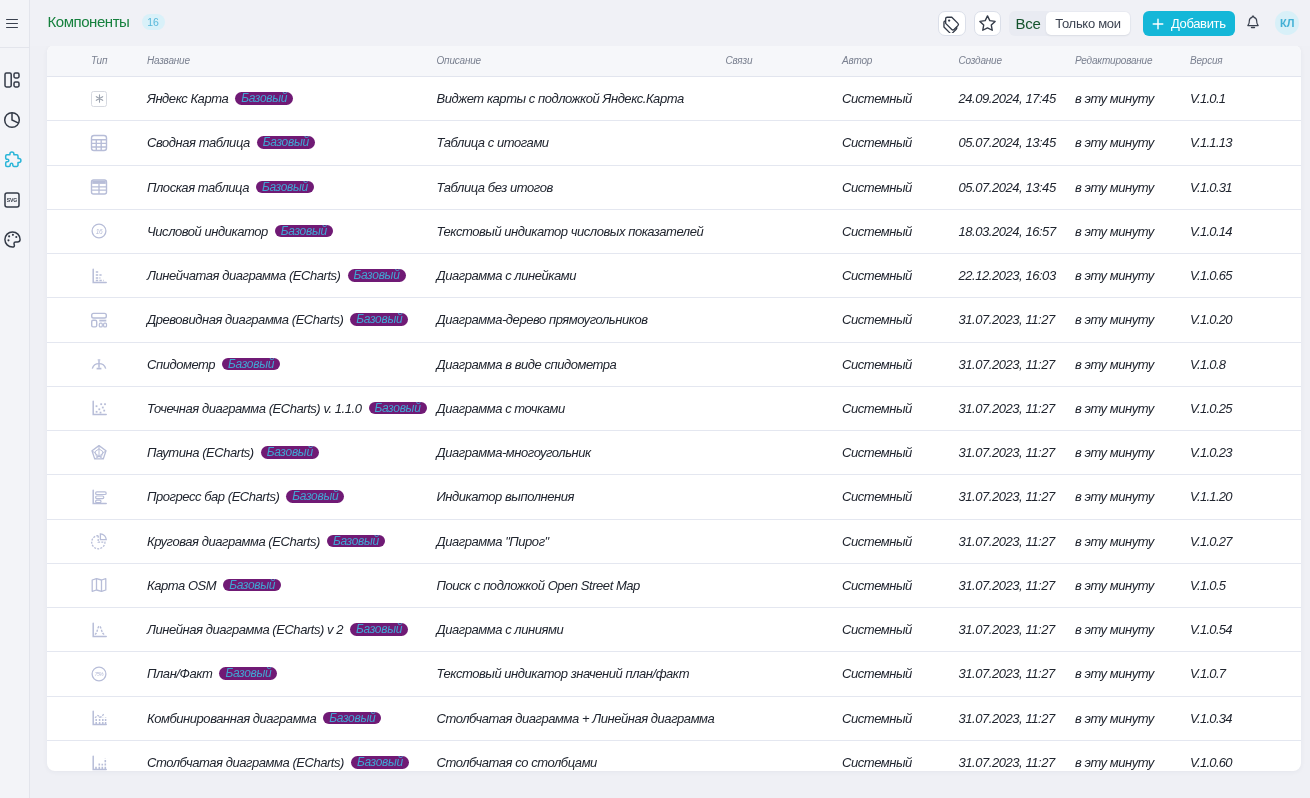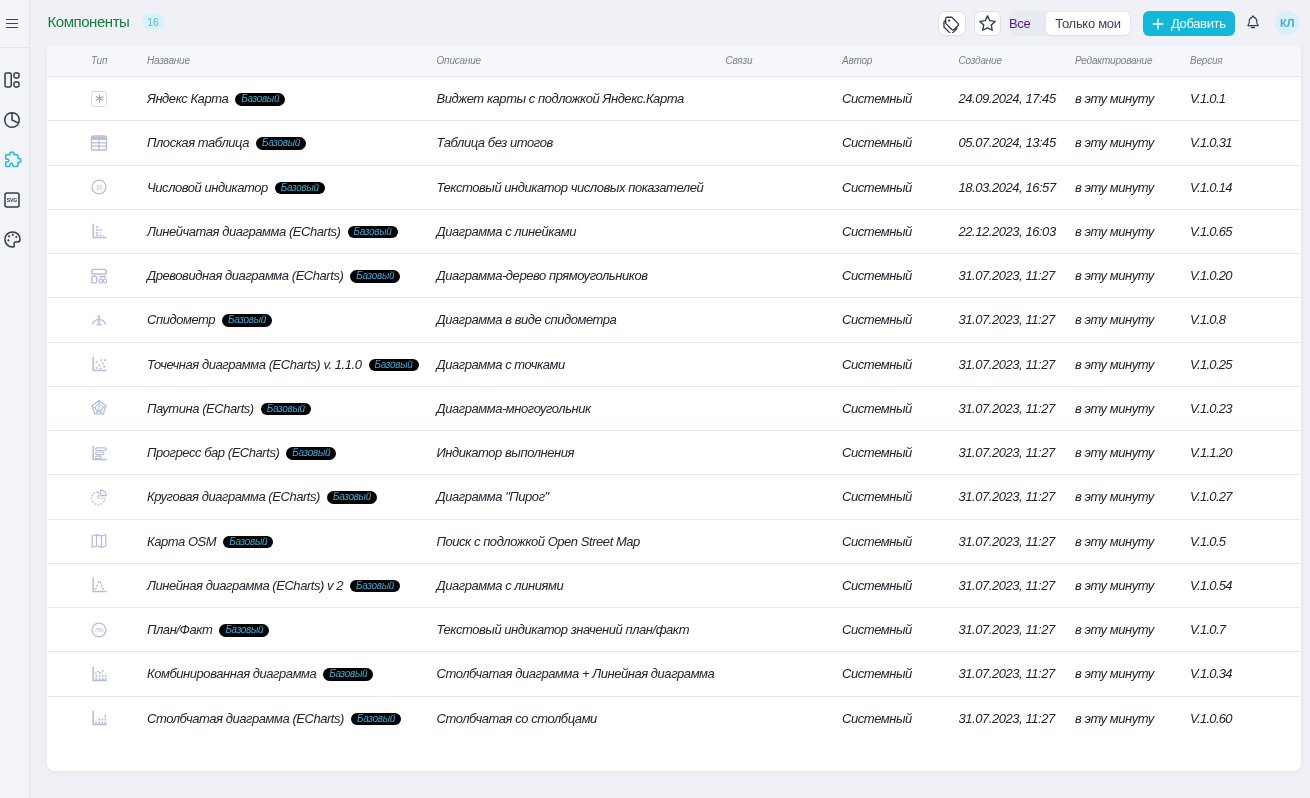--- a/index.html
+++ b/index.html
@@ -12,39 +12,39 @@
 .topbar { position:fixed; left:30px; top:0; width:1280px; height:46px; background:#f0f1f6; z-index:4; }
 .h1 { position:absolute; left:17.5px; top:13px; font-size:15px; font-weight:400; color:#15803d; letter-spacing:-0.45px; }
 .cntbadge { position:absolute; left:111.5px; top:14px; width:23px; height:15.5px; background:#d9f1f9; color:#58b8da; font-size:10.5px; border-radius:8px; display:flex; align-items:center; justify-content:center; }
 .search { position:absolute; left:657px; top:11px; width:241px; height:25px; background:#fff; border:1px solid #d9dce4; border-radius:7px; }
 .search .mg { position:absolute; left:8.5px; top:6px; }
 .search .ph { position:absolute; left:27px; top:5.5px; font-size:13px; letter-spacing:-0.4px; color:#b4bac6; }
 .btn-sq { position:absolute; top:11px; height:25px; background:#fff; border:1px solid #dbdfe9; border-radius:7px; display:flex; align-items:center; justify-content:center; }
 #b-tag { left:908px; width:28px; }
 #b-star { left:944px; width:27px; }
 .seg { position:absolute; left:979px; top:11px; width:122px; height:25px; background:#e9ebf2; border-radius:6px; display:flex; align-items:center; }
-.seg .all { width:38px; text-align:left; font-size:13px; letter-spacing:-0.3px; color:#4c1d95; }
+.seg .all { width:38px; text-align:center; font-size:15px; letter-spacing:-0.3px; color:#14532d; }
 .seg .mine { position:absolute; left:37px; top:1px; width:84px; height:23px; background:#fff; border-radius:5px; display:flex; align-items:center; justify-content:center; font-size:13px; letter-spacing:-0.3px; color:#3c4351; box-shadow:0 1px 2px rgba(40,50,70,.08); }
 .addbtn { position:absolute; left:1113px; top:11px; width:91.5px; height:25px; background:#14b7d8; border-radius:6px; display:flex; align-items:center; justify-content:center; gap:7px; color:#fff; font-size:13px; letter-spacing:-0.35px; }
 .bell { position:absolute; left:1216px; top:14px; }
 .avatar { position:absolute; left:1245.4px; top:11px; width:23.5px; height:23.5px; border-radius:50%; background:#d8f0f8; color:#43b0d5; font-size:11px; font-weight:bold; display:flex; align-items:center; justify-content:center; }
 .card { position:fixed; left:47px; top:45px; width:1253.5px; height:725.5px; background:#fff; border-radius:8px; overflow:hidden; box-shadow:0 1px 5px rgba(40,50,90,0.055); }
 table { border-collapse:collapse; table-layout:fixed; width:1253.5px;font-style:italic; }
 col.w1 { width:76px; } col.w2 { width:289.5px; } col.w3 { width:289px; } col.w4 { width:116.5px; }
 col.w5 { width:116.5px; } col.w6 { width:116.5px; } col.w7 { width:115px; } col.w8 { width:134.5px; }
 thead th { height:31.5px; background:#f6f7fa; font-size:10px; letter-spacing:-0.2px; font-weight:normal; color:#7a8090; text-align:left; padding:0 0 0 24px; border-bottom:1px solid #e2e5ee; }
 thead th.c-type { padding-left:44px; }
 tbody td { height:44.25px; border-bottom:1px solid #e4e7f0; font-size:13px; letter-spacing:-0.45px; color:#20252f; padding:0 0 0 24px; vertical-align:middle; white-space:nowrap; }
 td.c-ver { letter-spacing:-0.7px; }
 td.c-type { padding-left:40px; }
 tbody tr:last-child td { border-bottom:none; }
 .ticon { display:flex; width:24px; height:24px; align-items:center; justify-content:center; }
 .typebox { display:flex; width:16px; height:16px; margin-left:0px; border:1px solid #d6d9e0; border-radius:2.5px; align-items:center; justify-content:center; background:#fff; }
 .nm { margin-right:7px; }
-.badge { display:inline-block; background:#000000; color:#41a5d2; font-size:10px; letter-spacing:-0.3px; padding:0 6px; border-radius:7px; vertical-align:1px; line-height:12.5px; height:12.5px; }
+.badge { display:inline-block; background:#701a75; color:#41a5d2; font-size:12px; letter-spacing:-0.3px; padding:0 6px; border-radius:7px; vertical-align:1px; line-height:12.5px; height:12.5px; }
 </style></head>
 <body>
 <div class="topbar">
   <div class="h1">Компоненты</div>
   <div class="cntbadge">16</div>
   <div class="btn-sq" id="b-tag">
       <svg width="18" height="18" viewBox="0 0 17 17" fill="none">
         <path d="M7.1 3.9 12.9 9.7a1.5 1.5 0 0 1 0 2.1l-3.7 3.7a1.5 1.5 0 0 1-2.1 0L1.3 9.7V5.4a1.5 1.5 0 0 1 1.5-1.5Z" transform="translate(-0.4,1.6)" stroke="#333a47" stroke-width="1.25" stroke-linejoin="round"></path>
 <path d="M8.3 2.1 14.1 7.9a1.5 1.5 0 0 1 0 2.1l-3.7 3.7a1.5 1.5 0 0 1-2.1 0L2.5 7.9V3.6a1.5 1.5 0 0 1 1.5-1.5Z" fill="#fff" stroke="#333a47" stroke-width="1.25" stroke-linejoin="round"></path>
 <circle cx="5.8" cy="5.3" r="1.1" fill="#333a47"></circle>
@@ -143,20 +143,37 @@
 <td class="c-rel"></td>
 <td class="c-auth">Системный</td>
 <td class="c-date">24.09.2024, 17:45</td>
 <td class="c-edit">в эту минуту</td>
 <td class="c-ver">V.1.0.1</td>
 </tr>
 <tr>
 <td class="c-type">
             <span class="ticon">
               <svg width="20" height="20" viewBox="0 0 20 20" fill="none">
+                <rect x="2.5" y="2.5" width="15" height="15" rx="2.5" stroke="#b7bdd8" stroke-width="1.4"></rect>
+                <path d="M2.5 6.8h15M7.3 6.8V17.5M2.5 10.4h15M2.5 14h15M12.2 6.8V17.5" stroke="#b7bdd8" stroke-width="1.4"></path>
+              </svg>
+            </span>
+          </td>
+<td class="c-name"><span class="nm">Сводная таблица</span><span class="badge">Базовый</span></td>
+<td class="c-desc">Таблица с итогами</td>
+<td class="c-rel"></td>
+<td class="c-auth">Системный</td>
+<td class="c-date">05.07.2024, 13:45</td>
+<td class="c-edit">в эту минуту</td>
+<td class="c-ver">V.1.1.13</td>
+</tr>
+<tr>
+<td class="c-type">
+            <span class="ticon">
+              <svg width="20" height="20" viewBox="0 0 20 20" fill="none">
                 <rect x="2.5" y="3" width="15" height="14" rx="2" stroke="#b7bdd8" stroke-width="1.4"></rect>
                 <rect x="3.2" y="3.7" width="13.6" height="3.2" fill="#b7bdd8"></rect>
                 <path d="M2.5 9.9h15M2.5 13.2h15M10 6.9V17" stroke="#b7bdd8" stroke-width="1.3"></path>
               </svg>
             </span>
           </td>
 <td class="c-name"><span class="nm">Плоская таблица</span><span class="badge">Базовый</span></td>
 <td class="c-desc">Таблица без итогов</td>
 <td class="c-rel"></td>
 <td class="c-auth">Системный</td>

